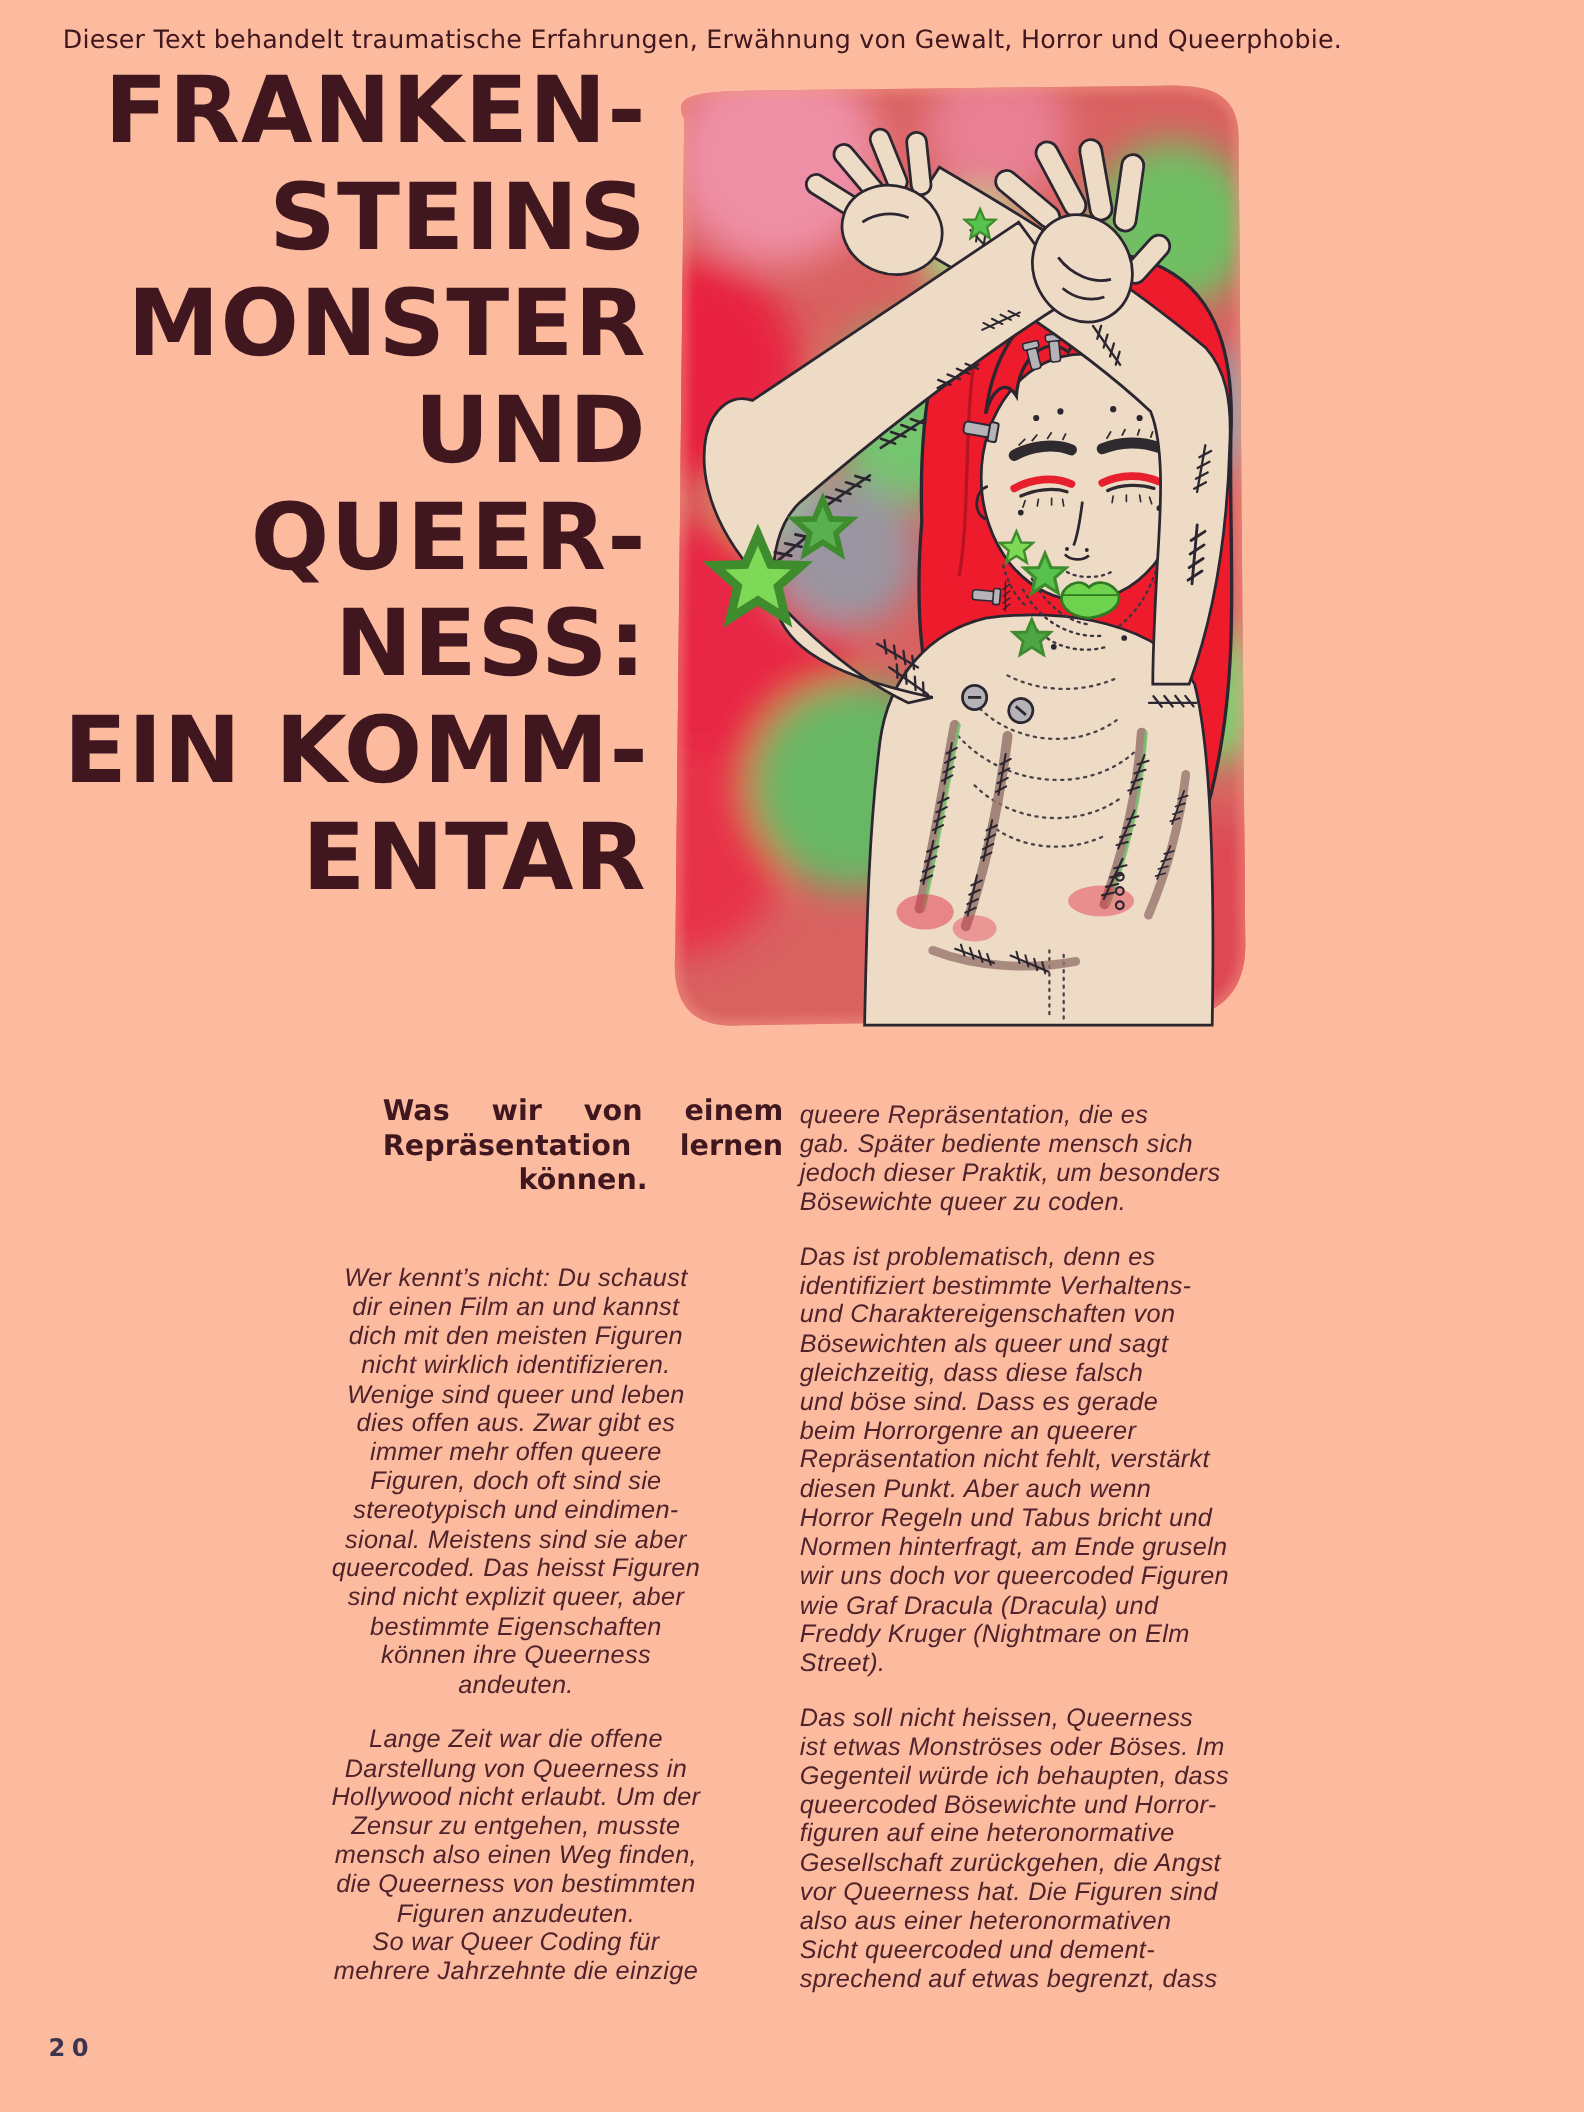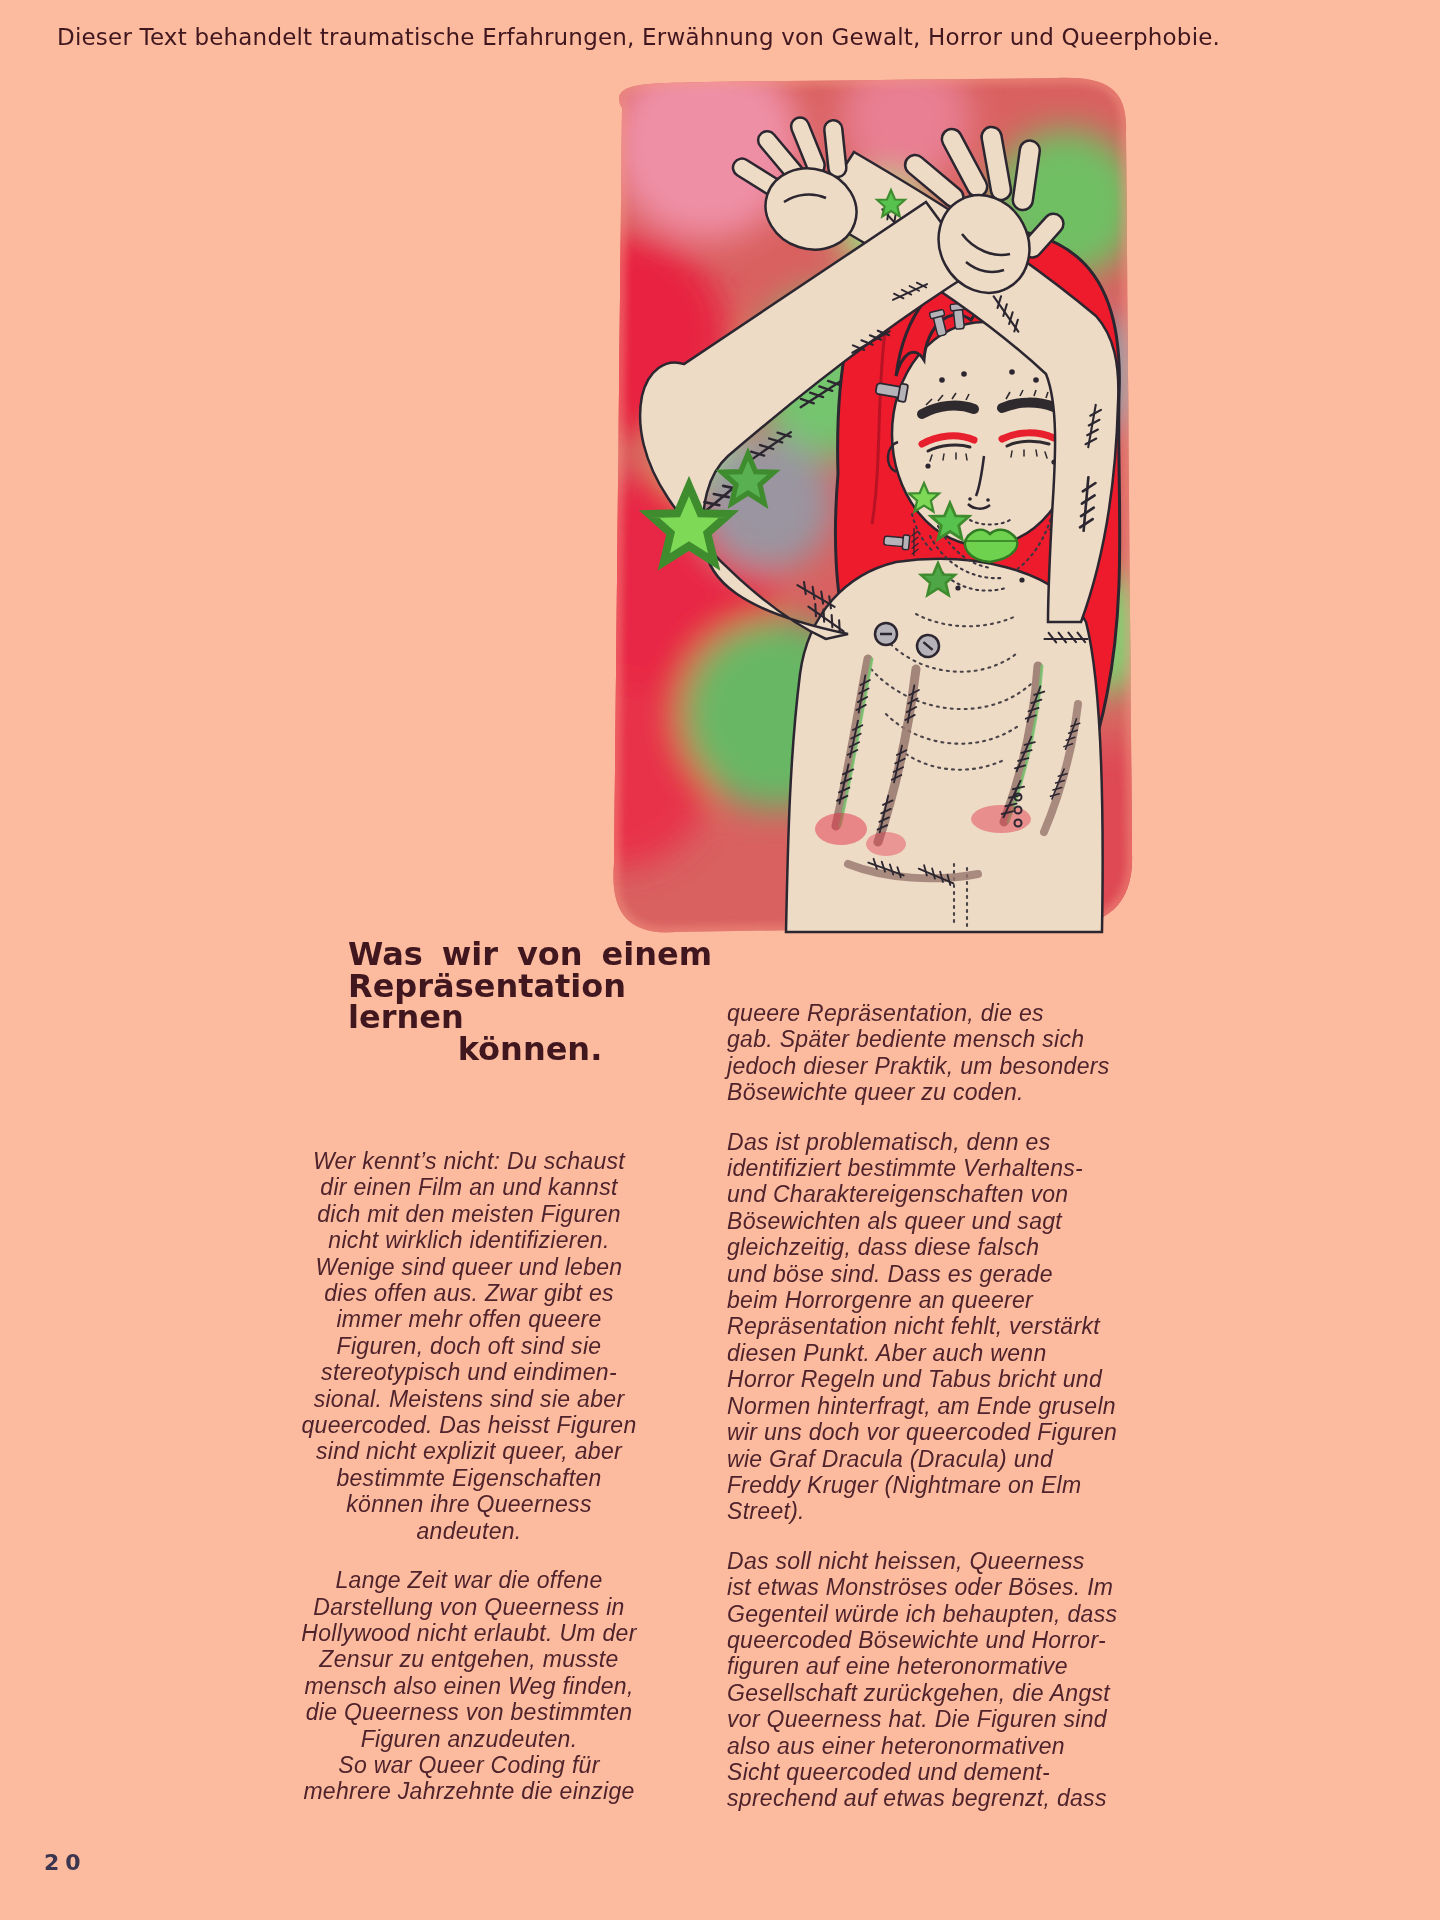--- a/index.html
+++ b/index.html
@@ -10,42 +10,52 @@
   .warning{position:absolute;left:57px;top:24px;width:1330px;
     font-size:23px;font-weight:normal;color:#40161f;letter-spacing:.2px;}
 
   .title{position:absolute;left:58px;top:52px;width:530px;text-align:right;
     color:#40161f;font-weight:bold;font-size:84px;line-height:97px;
     letter-spacing:1px;white-space:nowrap;}
 
   .artwork{position:absolute;left:586px;top:74px;width:550px;height:860px;}
   .artwork svg{display:block;width:100%;height:100%;}
 
-  .lede{position:absolute;left:348px;top:939px;width:364px;
-    font-weight:bold;color:#40161f;font-size:32px;line-height:31.5px;}
+  .lede{position:absolute;left:348px;top:995px;width:364px;
+    font-weight:bold;color:#40161f;font-size:26px;line-height:31.5px;}
   .lede-line{text-align:justify;text-align-last:justify;}
   .lede-line:last-child{text-align-last:center;}
 
   .bodycol{position:absolute;color:#4f232c;
     font-family:"Liberation Sans",sans-serif;font-style:italic;
     font-size:23px;line-height:26.4px;letter-spacing:.3px;}
   .bodycol .para{white-space:pre;margin:0 0 23px 0;}
   .col-left{left:238px;top:1148px;width:462px;text-align:center;}
   .col-right{left:727px;top:1000px;width:420px;text-align:left;}
 
   .page-number{position:absolute;left:44px;top:1850px;font-size:22px;
     font-weight:bold;color:#3b3550;letter-spacing:6px;}
 </style>
 </head>
 <body>
 
 <div class="page">
 
   <div class="warning">Dieser Text behandelt traumatische Erfahrungen, Erwähnung von Gewalt, Horror und Queerphobie.</div>
 
+  <h1 class="title" style="margin:0;">
+    <div>FRANKEN-</div>
+    <div>STEINS</div>
+    <div>MONSTER</div>
+    <div>UND</div>
+    <div>QUEER-</div>
+    <div>NESS:</div>
+    <div>EIN KOMM-</div>
+    <div>ENTAR</div>
+  </h1>
 
   <div class="artwork">
     <svg viewBox="0 0 550 860">
       <defs>
         <filter id="blur">
             <feGaussianBlur stdDeviation="17"></feGaussianBlur>
           </filter>
         <filter id="blur2">
             <feGaussianBlur stdDeviation="5"></feGaussianBlur>
           </filter>

